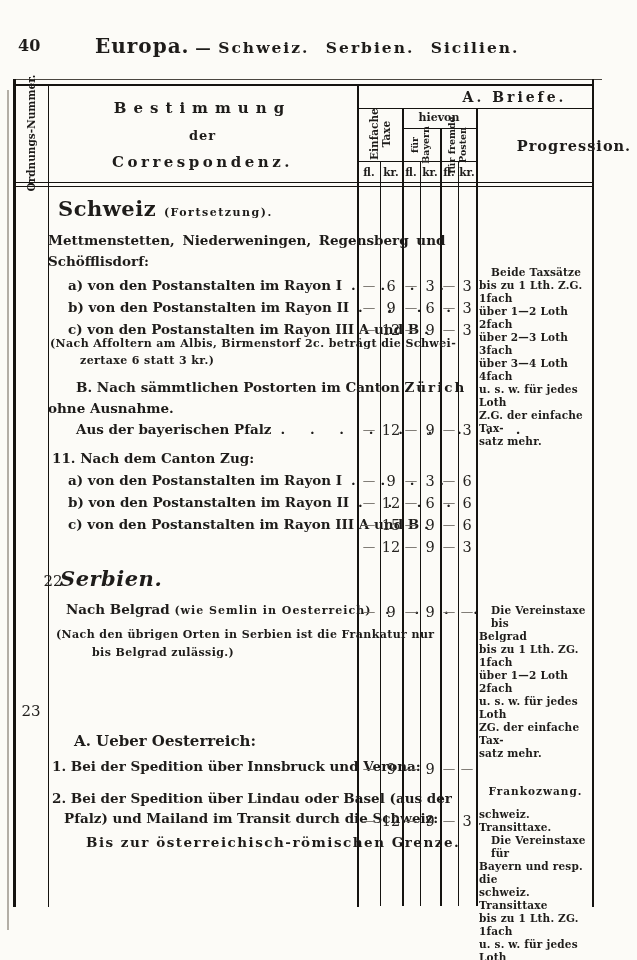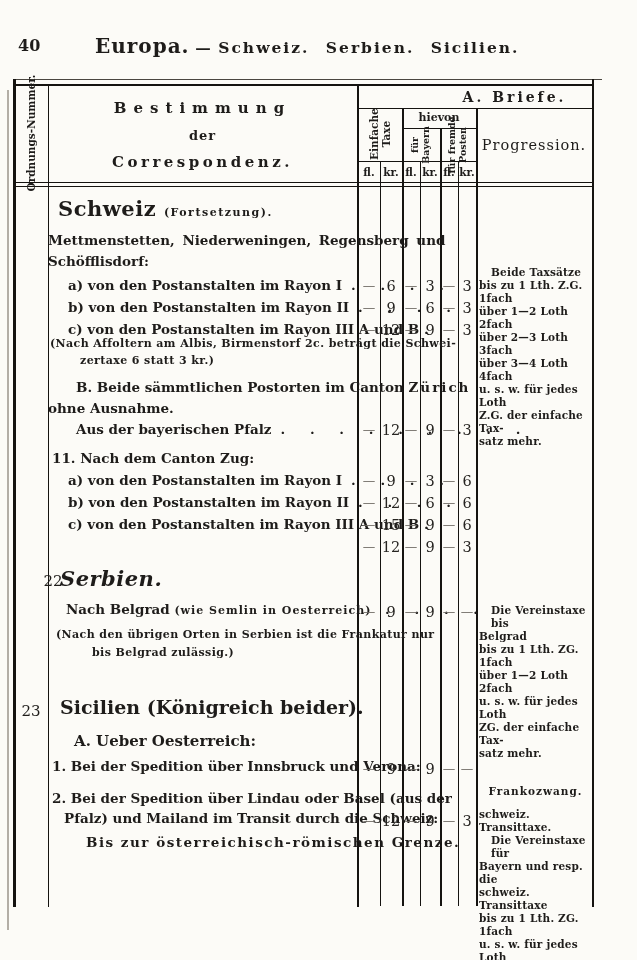--- a/index.html
+++ b/index.html
@@ -21,22 +21,22 @@
   .rotbox{position:absolute;display:flex;align-items:center;justify-content:center;}
   .rotbox .rot{transform:rotate(-90deg);white-space:nowrap;text-align:center;
     font-weight:bold;font-size:10.5px;line-height:1.15;}
   .besthead{display:flex;flex-direction:column;justify-content:space-evenly;
     text-align:center;font-weight:bold;}
   .besthead .l1{font-size:15px;letter-spacing:7px;}
   .besthead .l2{font-size:13px;letter-spacing:1px;}
   .besthead .l3{font-size:15px;letter-spacing:3.5px;}
   .briefe{font-size:14px;font-weight:bold;letter-spacing:3px;text-align:center;}
   .hievon{font-size:11px;font-weight:bold;text-align:center;}
-  .progr{font-size:14.5px;font-weight:normal;letter-spacing:1px;text-align:center;
-    display:flex;align-items:center;justify-content:center;}
+  .progr{font-size:14.5px;font-weight:bold;letter-spacing:1px;text-align:center;
+    display:flex;align-items:center;justify-content:center;margin-left:40px;}
   .unit{position:absolute;font-size:10.5px;font-weight:bold;text-align:center;}
   
   .body-line{font-size:13.5px;font-weight:bold;}
   .wsp{word-spacing:3px;}
   .head1{font-size:21px;font-weight:bold;letter-spacing:0.5px;}
   .head1 .suffix{font-size:11px;letter-spacing:1.5px;font-weight:bold;}
   .head2{font-size:19px;font-weight:bold;}
   .smallnote{font-size:11px;font-weight:bold;letter-spacing:0.4px;}
   .ls{letter-spacing:2px;}
   .smalltag{font-size:11px;letter-spacing:1px;}
@@ -145,21 +145,21 @@
     <span>b) von den Postanstalten im Rayon II</span><span class="dots">. . . .</span>
   </div>
   <div class="txt body-line" style="left:68px;top:321px;">
     <span>c) von den Postanstalten im Rayon III A und B .</span><span class="dots"></span>
   </div>
 
   <div class="txt smallnote" style="left:50px;top:337px;">(Nach Affoltern am Albis, Birmenstorf 2c. beträgt die Schwei-</div>
   <div class="txt smallnote" style="left:80px;top:354px;">zertaxe 6 statt 3 kr.)</div>
 
   <div class="txt body-line" style="left:76px;top:379px;">
-    <span>B. Beide sämmtlichen Postorten im Canton </span><span class="ls">Zürich</span>
+    <span>B. Nach sämmtlichen Postorten im Canton </span><span class="ls">Zürich</span>
   </div>
   <div class="txt body-line" style="left:48px;top:400px;">ohne Ausnahme.</div>
 
   <div class="txt body-line" style="left:76px;top:421px;">
     <span>Aus der bayerischen Pfalz</span><span class="dots">. . . . . . . . .</span>
   </div>
 
   <div class="txt body-line" style="left:52px;top:450px;">11. Nach dem Canton Zug:</div>
   <div class="txt body-line" style="left:68px;top:472px;">
     <span>a) von den Postanstalten im Rayon I</span><span class="dots">. . . .</span>
@@ -176,21 +176,20 @@
 
   <div class="txt body-line" style="left:50px;top:601px;margin-left:16px;">
     <span>Nach Belgrad</span>
     <span class="smalltag">(wie Semlin in Oesterreich)</span>
     <span class="dots">. . . .</span>
   </div>
   <div class="txt smallnote" style="left:56px;top:628px;">(Nach den übrigen Orten in Serbien ist die Frankatur nur</div>
   <div class="txt smallnote" style="left:92px;top:646px;">bis Belgrad zulässig.)</div>
 
   <div class="txt ordnum" style="left:14px;top:702px;width:34px;">23</div>
-  <div class="txt head2" style="left:60px;top:696px;">Sicilien (Königreich beider).</div>
 
   <div class="txt body-line" style="left:74px;top:732px;font-size:15px;">A. Ueber Oesterreich:</div>
   <div class="txt body-line" style="left:52px;top:758px;">1. Bei der Spedition über Innsbruck und Verona:</div>
   <div class="txt body-line" style="left:52px;top:790px;">2. Bei der Spedition über Lindau oder Basel (aus der</div>
   <div class="txt body-line" style="left:64px;top:810px;">Pfalz) und Mailand im Transit durch die Schweiz:</div>
   <div class="txt body-line" style="left:86px;top:834px;letter-spacing:1.5px;">Bis zur österreichisch-römischen Grenze.</div>
 
   <div class="vrow" style="top:277px;">
     <span class="vc w0 d">—</span><span class="vc w1">6</span><span class="vc w2 d">—</span><span class="vc w3">3</span><span class="vc w4 d">—</span><span class="vc w5">3</span>
   </div>

